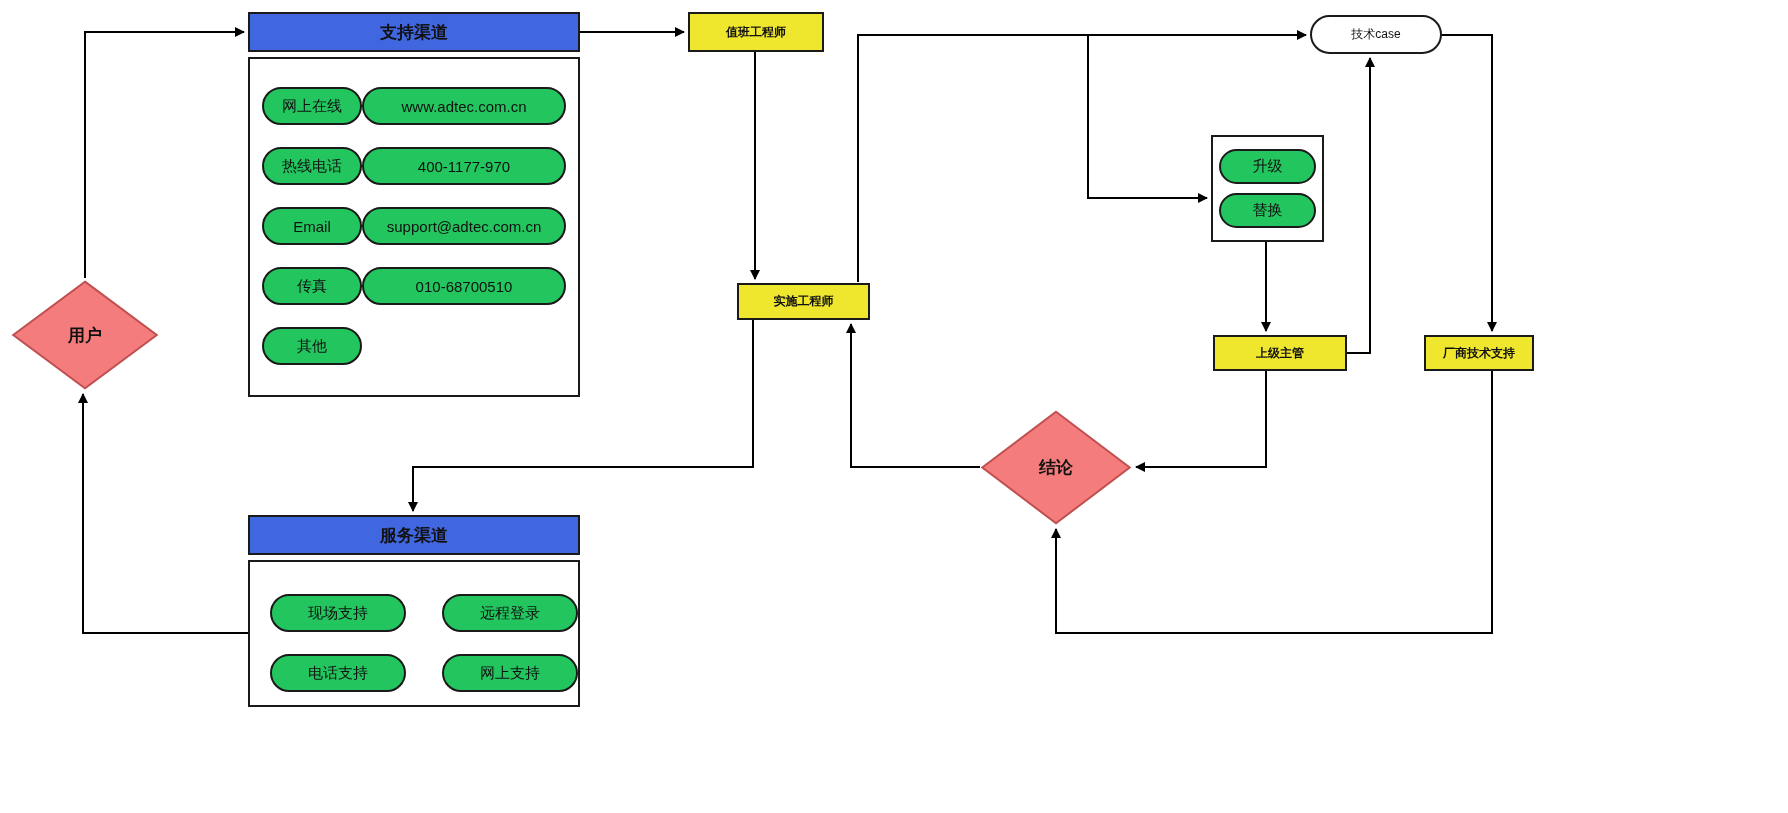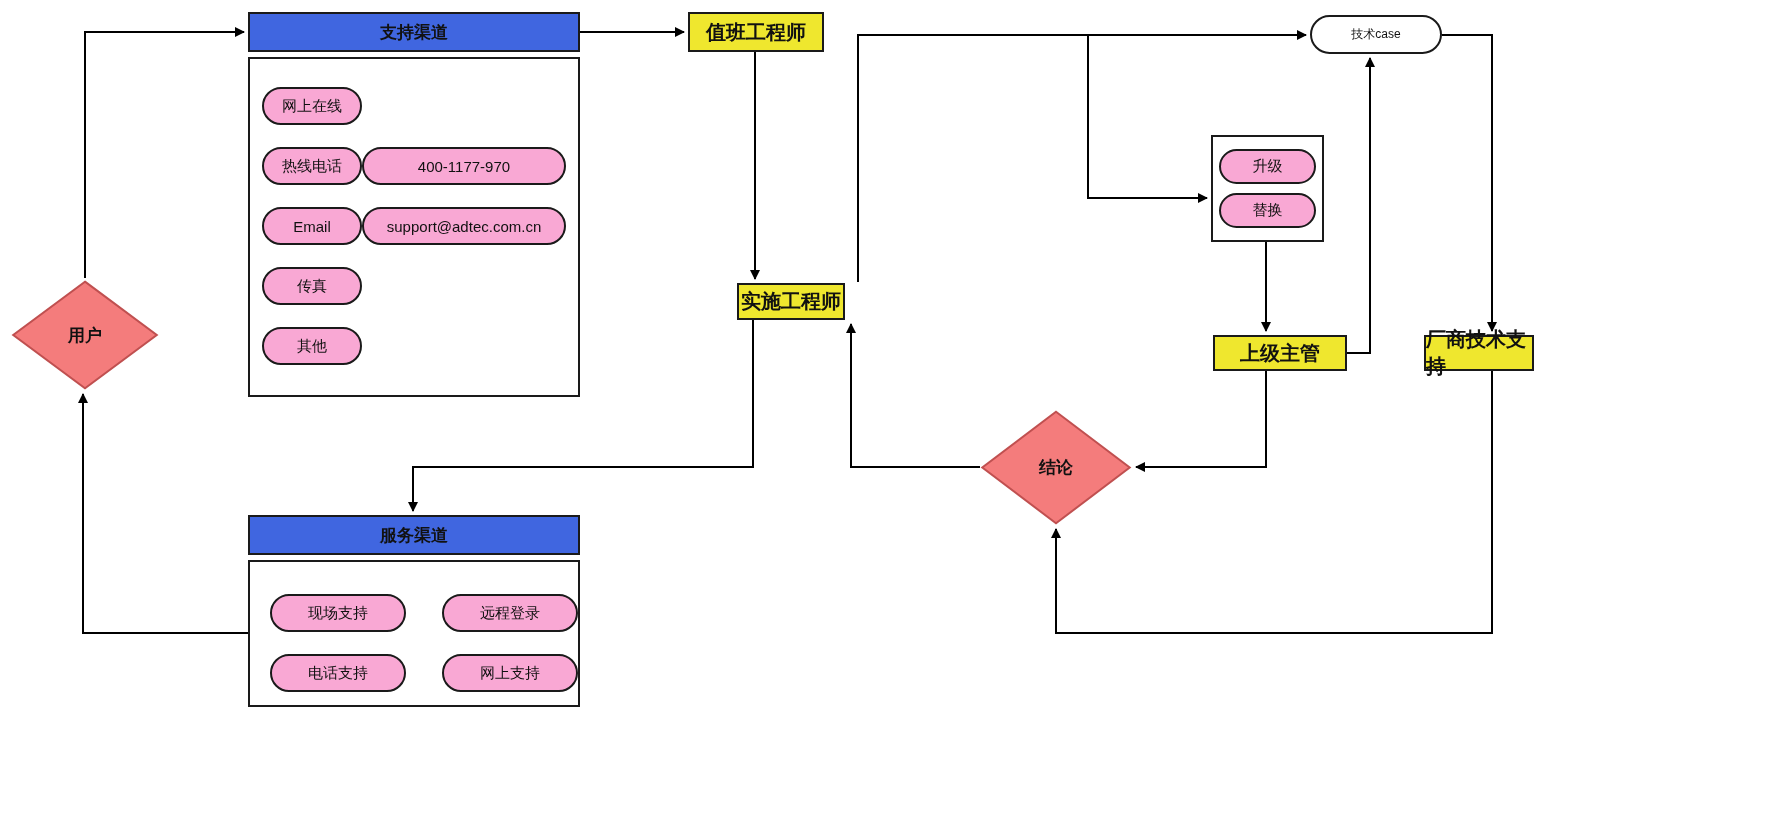--- a/index.html
+++ b/index.html
@@ -27,35 +27,35 @@
   .header-box {
     background: var(--c-blue, #4066e0);
     border: 2px solid #1a1a1a;
     display: flex; align-items: center; justify-content: center;
     font-weight: bold; font-size: 17px; color: #111;
   }
   .yellow-box {
     background: var(--c-yellow, #efe72e);
     border: 2px solid #1a1a1a;
     display: flex; align-items: center; justify-content: center;
-    font-weight: bold; font-size: 20px; color: #111;
+    font-weight: bold; font-size: 12px; color: #111;
   }
   .panel {
     background: #ffffff;
     border: 2px solid #1a1a1a;
   }
   .rounded-node {
     background: #ffffff;
     border: 2px solid #1a1a1a;
     border-radius: 20px;
     display: flex; align-items: center; justify-content: center;
     font-size: 12px; color: #111;
   }
   .pill {
-    background: #f9a8d4;
+    background: #22c55e;
     border: 2px solid #1a1a1a;
     border-radius: 19px;
     display: flex; align-items: center; justify-content: center;
     font-size: 15px; color: #111;
     box-sizing: border-box;
     height: 38px;
   }
   .support-body {
     padding: 28px 12px 0 12px;
   }
@@ -131,42 +131,44 @@
     <div class="diamond-label">用户</div>
   </div>
 
   <div class="node header-box" style="left:248px; top:12px; width:332px; height:40px;">
     <span>支持渠道</span>
   </div>
 
   <div class="node panel support-body" style="left:248px; top:57px; width:332px; height:340px;">
     <div class="pill-row">
       <div class="pill pill-label">网上在线</div>
+      <div class="pill pill-value">www.adtec.com.cn</div>
     </div>
     <div class="pill-row">
       <div class="pill pill-label">热线电话</div>
       <div class="pill pill-value">400-1177-970</div>
     </div>
     <div class="pill-row">
       <div class="pill pill-label">Email</div>
       <div class="pill pill-value">support@adtec.com.cn</div>
     </div>
     <div class="pill-row">
       <div class="pill pill-label">传真</div>
+      <div class="pill pill-value">010-68700510</div>
     </div>
     <div class="pill-row">
       <div class="pill pill-label">其他</div>
     </div>
   </div>
 
   <div class="node yellow-box" style="left:688px; top:12px; width:136px; height:40px;">
     <span>值班工程师</span>
   </div>
 
-  <div class="node yellow-box" style="left:737px; top:283px; width:108px; height:37px;">
+  <div class="node yellow-box" style="left:737px; top:283px; width:133px; height:37px;">
     <span>实施工程师</span>
   </div>
 
   <div class="node rounded-node" style="left:1310px; top:15px; width:132px; height:39px;">
     <span>技术case</span>
   </div>
 
   <div class="node panel escalation-body" style="left:1211px; top:135px; width:113px; height:107px;">
     <div class="pill">升级</div>
     <div class="pill">替换</div>

